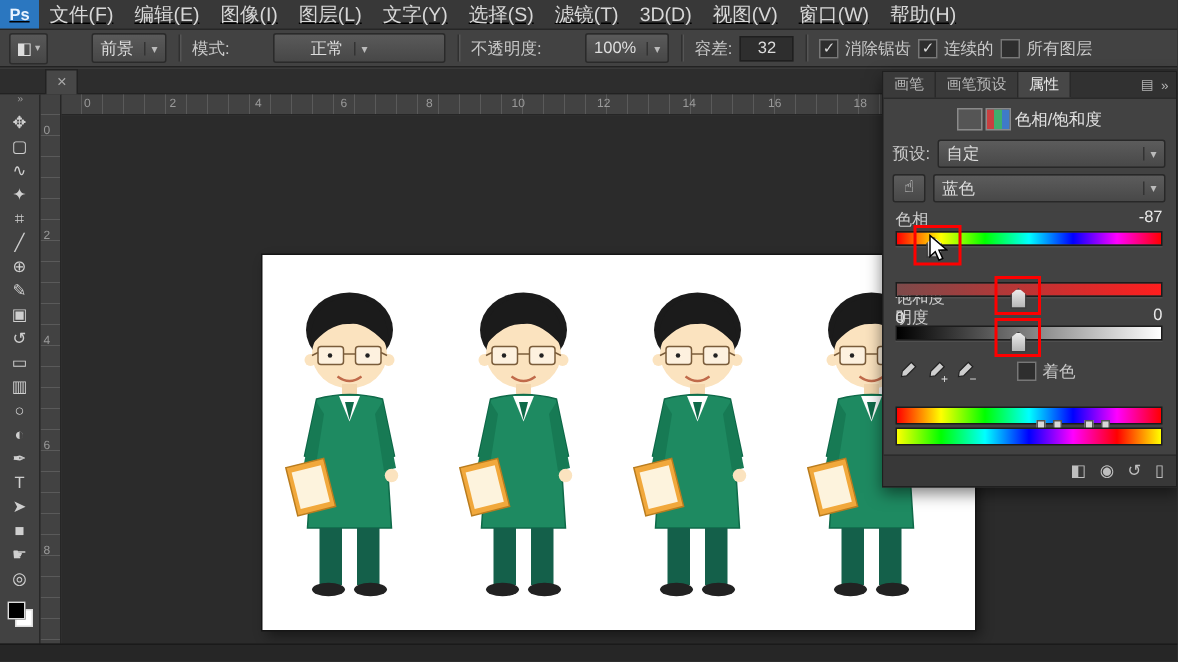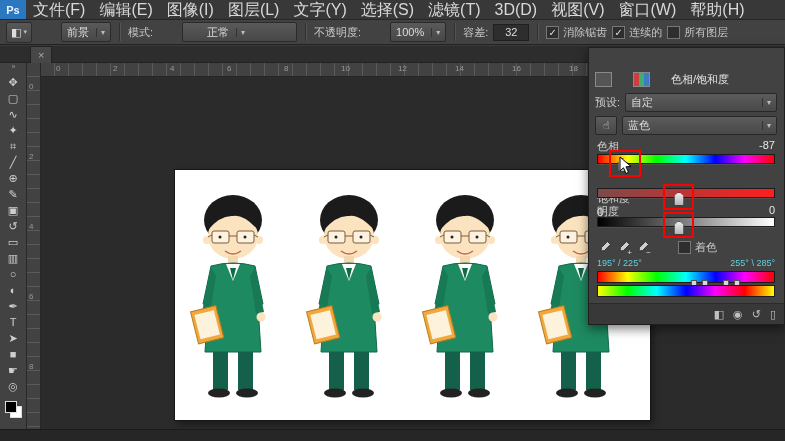--- a/index.html
+++ b/index.html
@@ -1,24 +1,24 @@
 <!DOCTYPE html>
 <html><head>
 <meta charset="utf-8">
 <style>
   html,body{margin:0;padding:0;}
   body{width:785px;height:441px;position:relative;overflow:hidden;background:#3a3a3a;
        font-family:"Liberation Sans","DejaVu Sans",sans-serif;-webkit-font-smoothing:antialiased;}
 
   
   .menubar{position:absolute;left:0;top:0;width:785px;height:19px;background:#383838;
-           border-bottom:1px solid #262626;display:flex;align-items:flex-start;z-index:5;}
+           border-bottom:1px solid #262626;display:flex;align-items:flex-start;z-index:5;text-decoration:underline;}
   .pslogo{width:26px;height:19px;background:#2b77c0;color:#eaf4ff;font-weight:bold;font-size:11px;
           display:flex;align-items:center;justify-content:center;}
-  .menuitem{font-size:16px;color:#d8d8d8;padding:0 7px;line-height:19px;white-space:nowrap;}
+  .menuitem{font-size:13px;color:#d8d8d8;padding:0 7px;line-height:19px;white-space:nowrap;}
 
   
   .optionsbar{position:absolute;left:0;top:20px;width:785px;height:25px;background:#424242;
               border-bottom:1px solid #222;display:flex;align-items:center;gap:5px;
               padding-left:6px;box-sizing:border-box;z-index:5;}
   .toolchip{height:19px;display:flex;align-items:center;gap:2px;padding:0 4px;border:1px solid #2c2c2c;
             border-radius:2px;background:linear-gradient(#585858,#464646);color:#ddd;font-size:11px;}
   .mini-arrow{font-size:7px;color:#bbb;}
   .dd{height:18px;background:linear-gradient(#5a5a5a,#474747);border:1px solid #2a2a2a;border-radius:2px;
       color:#ddd;font-size:11px;display:flex;align-items:center;padding:0 5px;gap:7px;margin-left:24px;}
@@ -67,21 +67,21 @@
 
   
   .panel{position:absolute;left:588px;top:47px;width:197px;height:278px;background:#424242;
          border:1px solid #1f1f1f;box-shadow:0 4px 10px rgba(0,0,0,.5);z-index:20;box-sizing:border-box;}
   .panel-tabs{height:17px;background:#313131;display:flex;align-items:stretch;border-bottom:1px solid #2a2a2a;}
   .ptab{font-size:10px;color:#b5b5b5;padding:0 7px;line-height:17px;background:#3a3a3a;
         border-right:1px solid #292929;white-space:nowrap;}
   .ptab.active{background:#474747;color:#e8e8e8;}
   .ptab-icons{margin-left:auto;display:flex;align-items:center;gap:5px;padding-right:5px;
               color:#b5b5b5;font-size:9px;}
-  .row-head{position:absolute;left:6px;top:23px;right:6px;height:16px;display:flex;align-items:center;gap:21px;}
+  .row-head{position:absolute;left:6px;top:23px;right:6px;height:16px;display:flex;align-items:center;gap:2px;justify-content:center;}
   .picon{width:15px;height:13px;border:1px solid #8a8a8a;background:#555;display:inline-block;}
   .picon.adj{background:linear-gradient(90deg,#c84040 0 33%,#3fae6e 33% 66%,#3f7ac8 66% 100%);}
   .ptitle{font-size:11px;color:#e2e2e2;}
   .prow{position:absolute;left:6px;right:7px;height:18px;display:flex;align-items:center;gap:5px;}
   .row-preset{top:45px;}
   .row-channel{top:68px;}
   .plbl{font-size:11px;color:#c8c8c8;white-space:nowrap;}
   .pdd{flex:1;height:17px;background:linear-gradient(#5c5c5c,#484848);border:1px solid #282828;
        border-radius:2px;display:flex;align-items:center;font-size:11px;color:#ddd;padding:0 5px;}
   .pdd .arrow{margin-left:auto;font-size:8px;color:#bbb;border-left:1px solid #333;padding-left:4px;}
@@ -272,20 +272,29 @@
   <div class="tool">■</div>
   <div class="tool">☛</div>
   <div class="tool">◎</div>
   <div class="swatches">
     <div class="swatch-fg" style="background:#000000"></div>
     <div class="swatch-bg" style="background:#ffffff"></div>
   </div>
 </div>
 
 <div class="panel">
+  <div class="panel-tabs">
+    <div class="ptab">画笔</div>
+    <div class="ptab">画笔预设</div>
+    <div class="ptab active">属性</div>
+    <div class="ptab-icons">
+      <span>▤</span>
+      <span>»</span>
+    </div>
+  </div>
 
   <div class="row-head">
     <span class="picon"></span>
     <span class="picon adj"></span>
     <span class="ptitle">色相/饱和度</span>
   </div>
 
   <div class="prow row-preset">
     <span class="plbl">预设:</span>
     <div class="pdd">
@@ -343,24 +352,20 @@
           <path d="M10.5 1.5 L13.5 4.5 L9 9 L7.5 10.5 L4 11 L4.5 7.5 L9 3 Z" fill="#cfcfcf" stroke="#222" stroke-width="0.8"></path>
         </svg>
       <span class="sub">−</span>
     </span>
     <div class="chkgrp" style="margin-left:24px;">
       <div class="chk"></div>
       <span class="plbl">着色</span>
     </div>
   </div>
 
-  <div class="row-degrees">
-    <span>195° / 225°</span>
-    <span>255° \ 285°</span>
-  </div>
   <div class="ramp ramp1"></div>
   <span class="rmark" style="left:102px"></span>
   <span class="rmark" style="left:113px"></span>
   <span class="rmark" style="left:134px"></span>
   <span class="rmark" style="left:145px"></span>
   <div class="ramp ramp2"></div>
 
   <div class="pbottom">
     <span class="pbicon">◧</span>
     <span class="pbicon">◉</span>

